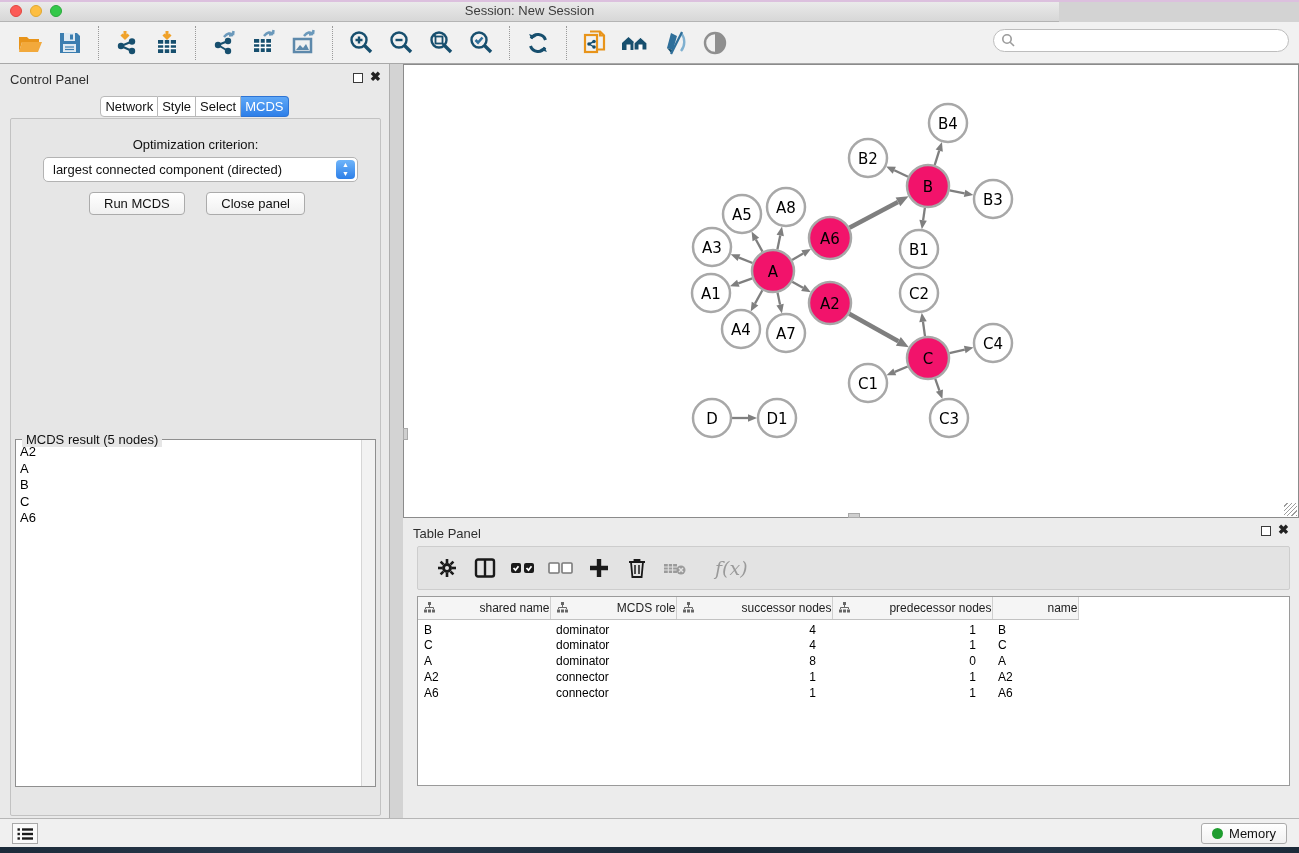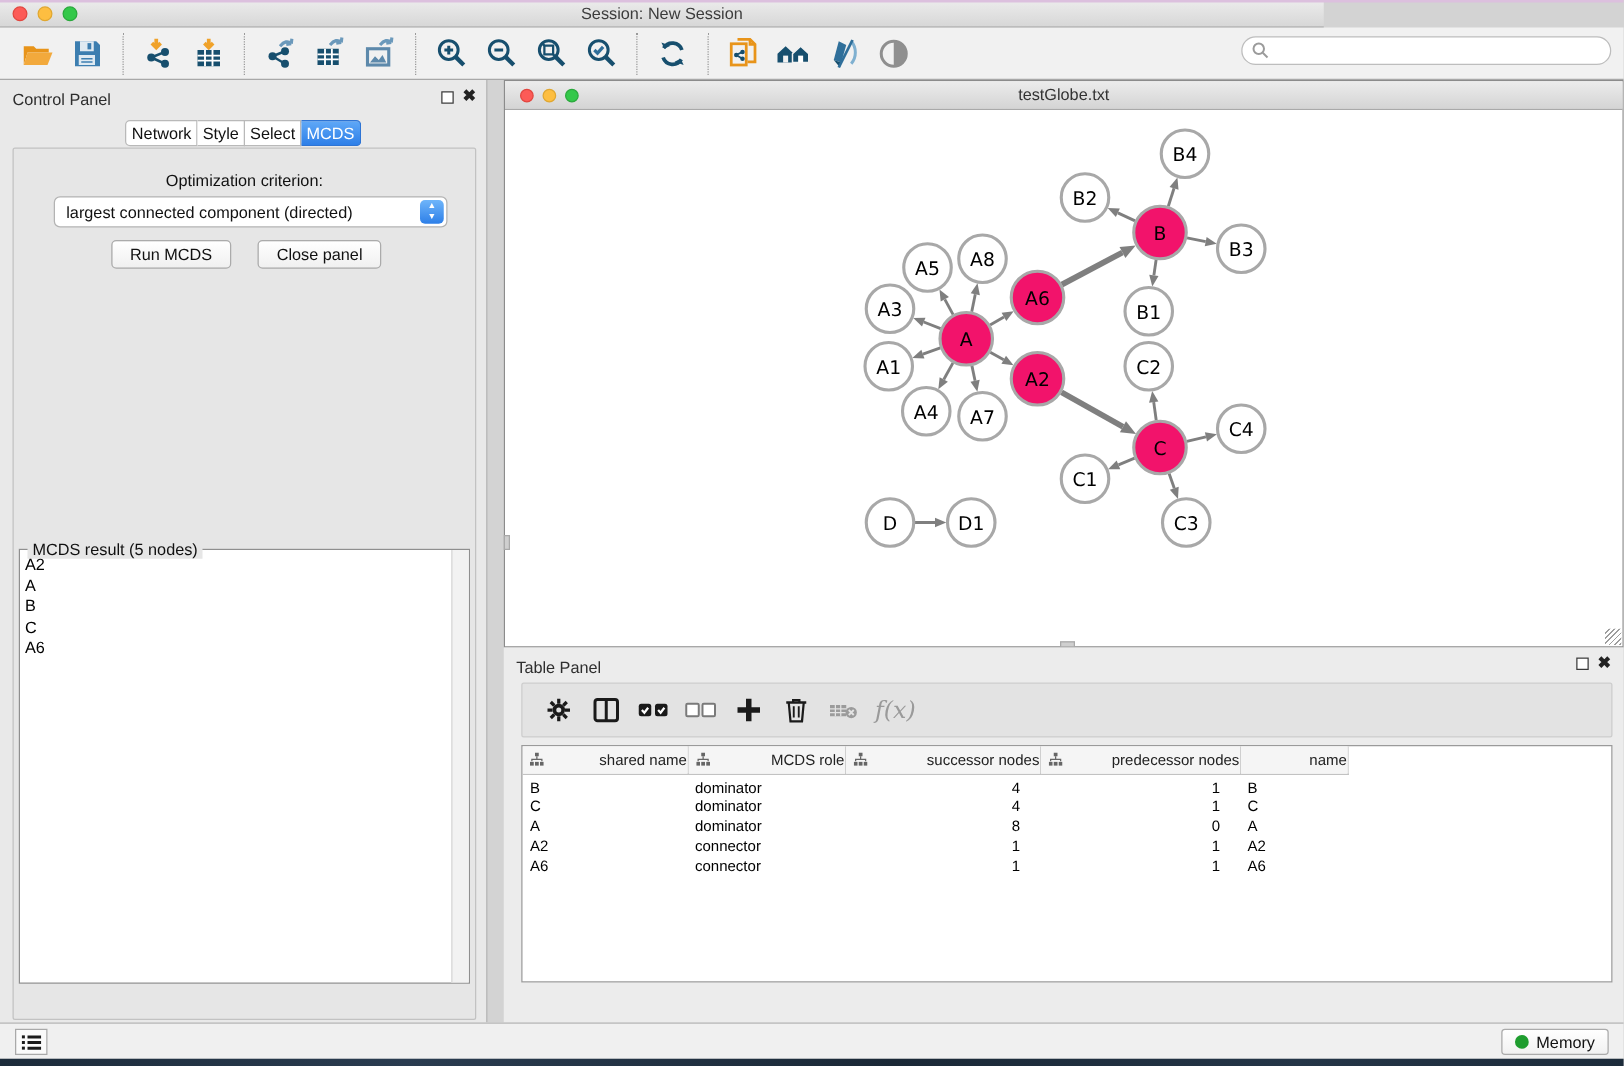--- a/index.html
+++ b/index.html
@@ -62,21 +62,21 @@
   #nw-grip { position:absolute; right:1px; bottom:1px; width:13px; height:13px;
     background:repeating-linear-gradient(135deg, transparent 0 2px, #9d9d9d 2px 3px); }
   #nw-thumb-left { position:absolute; left:-1px; top:363px; width:5px; height:12px; background:#cfcfcf; border:1px solid #a9a9a9; }
   #nw-thumb-bottom { position:absolute; left:444px; bottom:-1px; width:12px; height:5px; background:#cfcfcf; border:1px solid #a9a9a9; }
 
   
   #table-panel { position:absolute; left:403px; top:518px; width:896px; height:300px; background:#ececec; }
   #table-panel .mini-float { right:28px; top:8px; } #table-panel .mini-close { right:10px; top:5px; }
   #tp-toolbar { position:absolute; left:14px; top:28px; width:873px; height:44px; background:#e3e3e3; border:1px solid #cdcdcd; border-radius:2px; display:flex; align-items:center; padding-left:12px; }
   .tp-btn { width:34px; height:32px; display:flex; align-items:center; justify-content:center; margin-right:4px; }
-  #fx-label { font-family:"DejaVu Serif",serif; font-style:italic; font-size:19px; color:#9a9a9a; margin-left:4px; }
+  #fx-label { font-family:"DejaVu Serif",serif; font-style:italic; font-size:19px; color:#9a9a9a; margin-left:19px; }
 
   #node-table-wrap { position:absolute; left:14px; top:78px; width:873px; height:190px; background:#fff; border:1px solid #9a9a9a; overflow:hidden; }
   table#node-table { border-collapse:collapse; table-layout:fixed; width:660px; }
   #node-table th { height:22px; background:#f5f5f5; border-right:1px solid #cfcfcf; border-bottom:1px solid #c2c2c2; font-size:12px; font-weight:normal; color:#222; text-align:right; position:relative; }
   #node-table th .hier { position:absolute; left:6px; top:5px; }
   #node-table td { height:16px; font-size:12px; color:#000; padding:0 6px; white-space:nowrap; }
   #node-table td.num { text-align:right; padding-right:16px; }
   #node-table tr.first td { padding-top:3px; }
 
   #table-tabs { bottom:6px; }
@@ -278,26 +278,20 @@
           <div class="item">B</div>
           <div class="item">C</div>
           <div class="item">A6</div>
         </div>
       <div id="mcds-scroll"></div>
     </div>
   </div>
 </div>
 
 <div id="network-window">
-  <div id="nw-titlebar">
-    <span class="traffic t-red" style="background:#fc5b57;border:1px solid #e2463f;"></span>
-    <span class="traffic t-yellow" style="background:#fdbe41;border:1px solid #e0a730;"></span>
-    <span class="traffic t-green" style="background:#34c84a;border:1px solid #2aa93c;"></span>
-    <span class="title">testGlobe.txt</span>
-  </div>
   <svg id="graph-svg" width="894" height="429">
       <line x1="358.48901716798036" y1="163.67335414757676" x2="351.8553864603896" y2="151.47603316910335" stroke="#7f7f7f" stroke-width="2.3"></line>
       <polygon points="347.5554389381997,143.56967804765748 355.14970109432534,149.6843883681909 348.5610718264538,153.2676779700158" fill="#7f7f7f"></polygon>
       <line x1="373.3793183343823" y1="161.44027896919482" x2="376.22726219558695" y2="147.41963226787956" stroke="#7f7f7f" stroke-width="2.3"></line>
       <polygon points="378.0188015141979,138.59974639164108 379.90221464401964,148.16610698396747 372.55230974715425,146.67315755179166" fill="#7f7f7f"></polygon>
       <line x1="348.52754906265756" y1="174.94526520498002" x2="334.98641259922414" y2="169.6176049570718" stroke="#7f7f7f" stroke-width="2.3"></line>
       <polygon points="326.61131903394767,166.3224861772909 336.3593787574662,166.1279826382066 333.6134464409821,173.107227275937" fill="#7f7f7f"></polygon>
       <line x1="348.26658959941255" y1="190.35701659375684" x2="334.33040461895615" y2="195.3021144900478" stroke="#7f7f7f" stroke-width="2.3"></line>
       <polygon points="325.8485549096249,198.3118030965847 333.07636769956576,191.76801044449314 335.58444153834654,198.83621853560248" fill="#7f7f7f"></polygon>
       <line x1="358.3722984559506" y1="202.26270904858947" x2="351.0092429444287" y2="215.60824716322298" stroke="#7f7f7f" stroke-width="2.3"></line>

